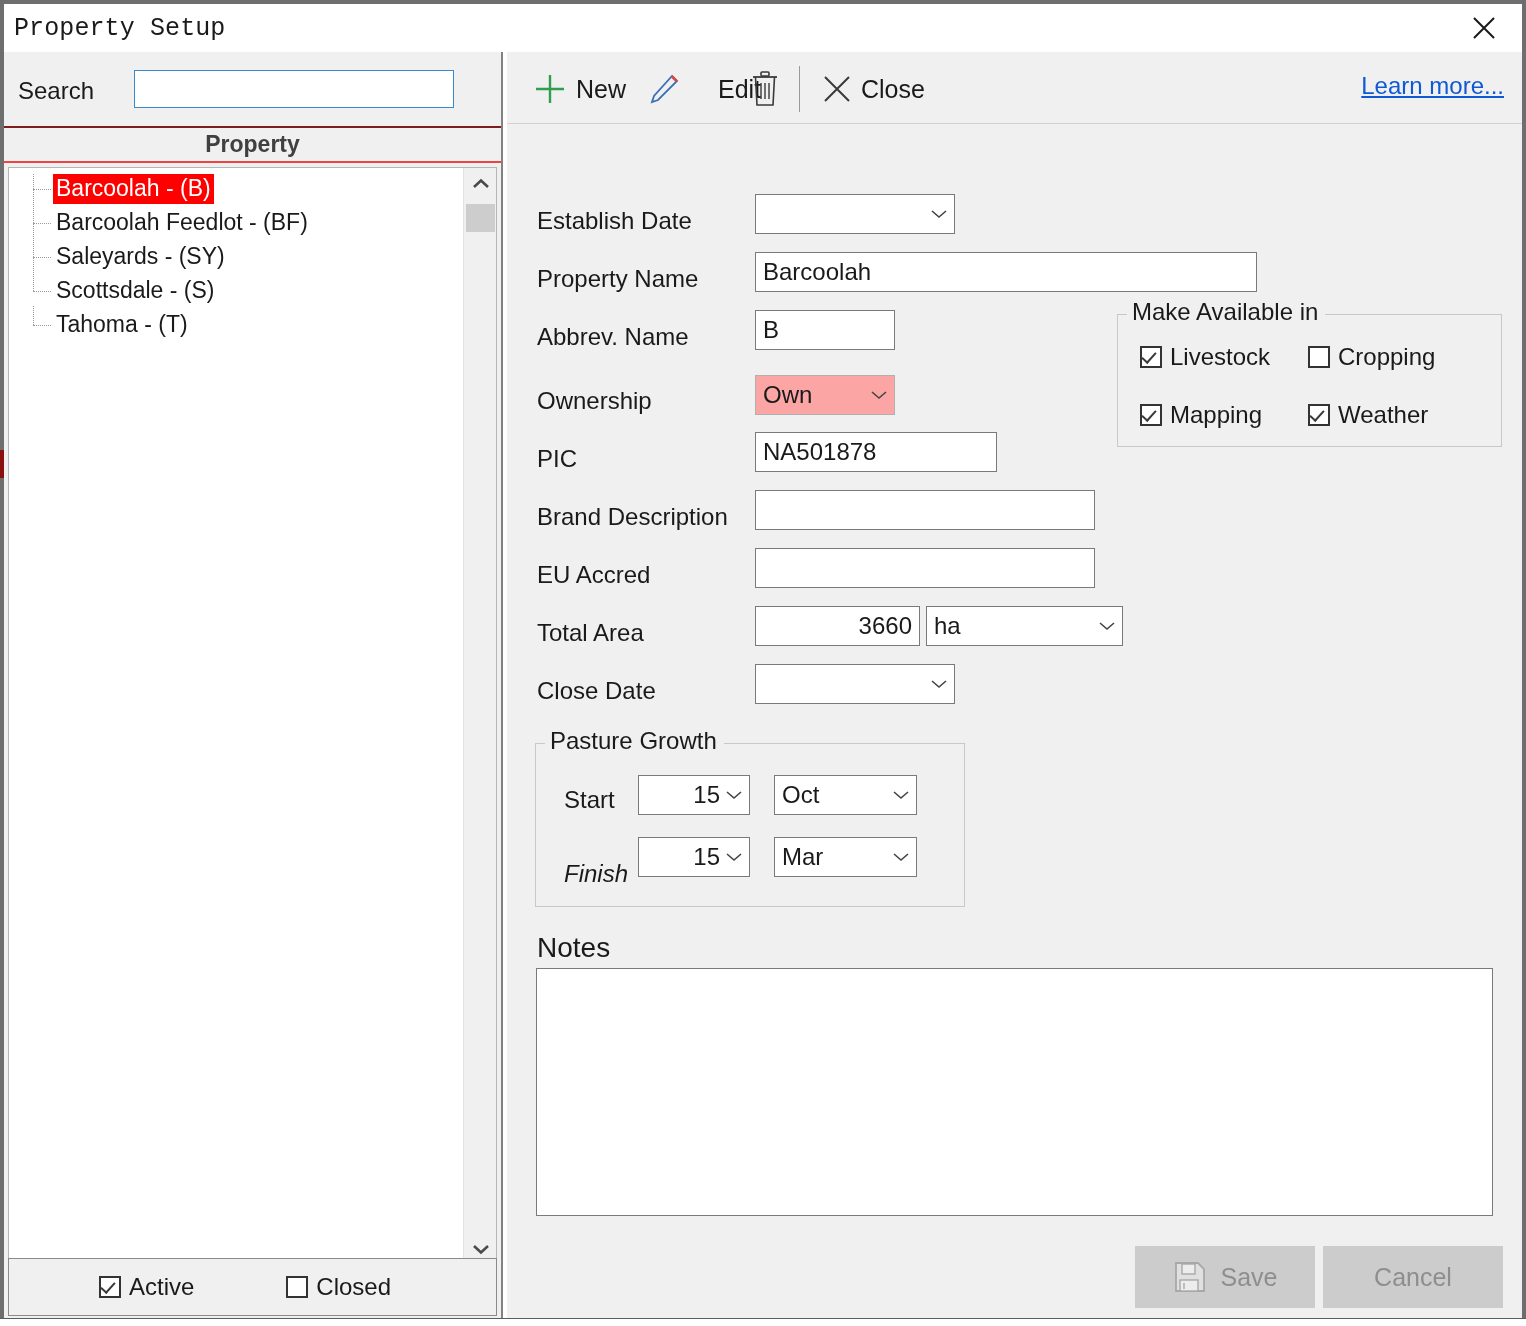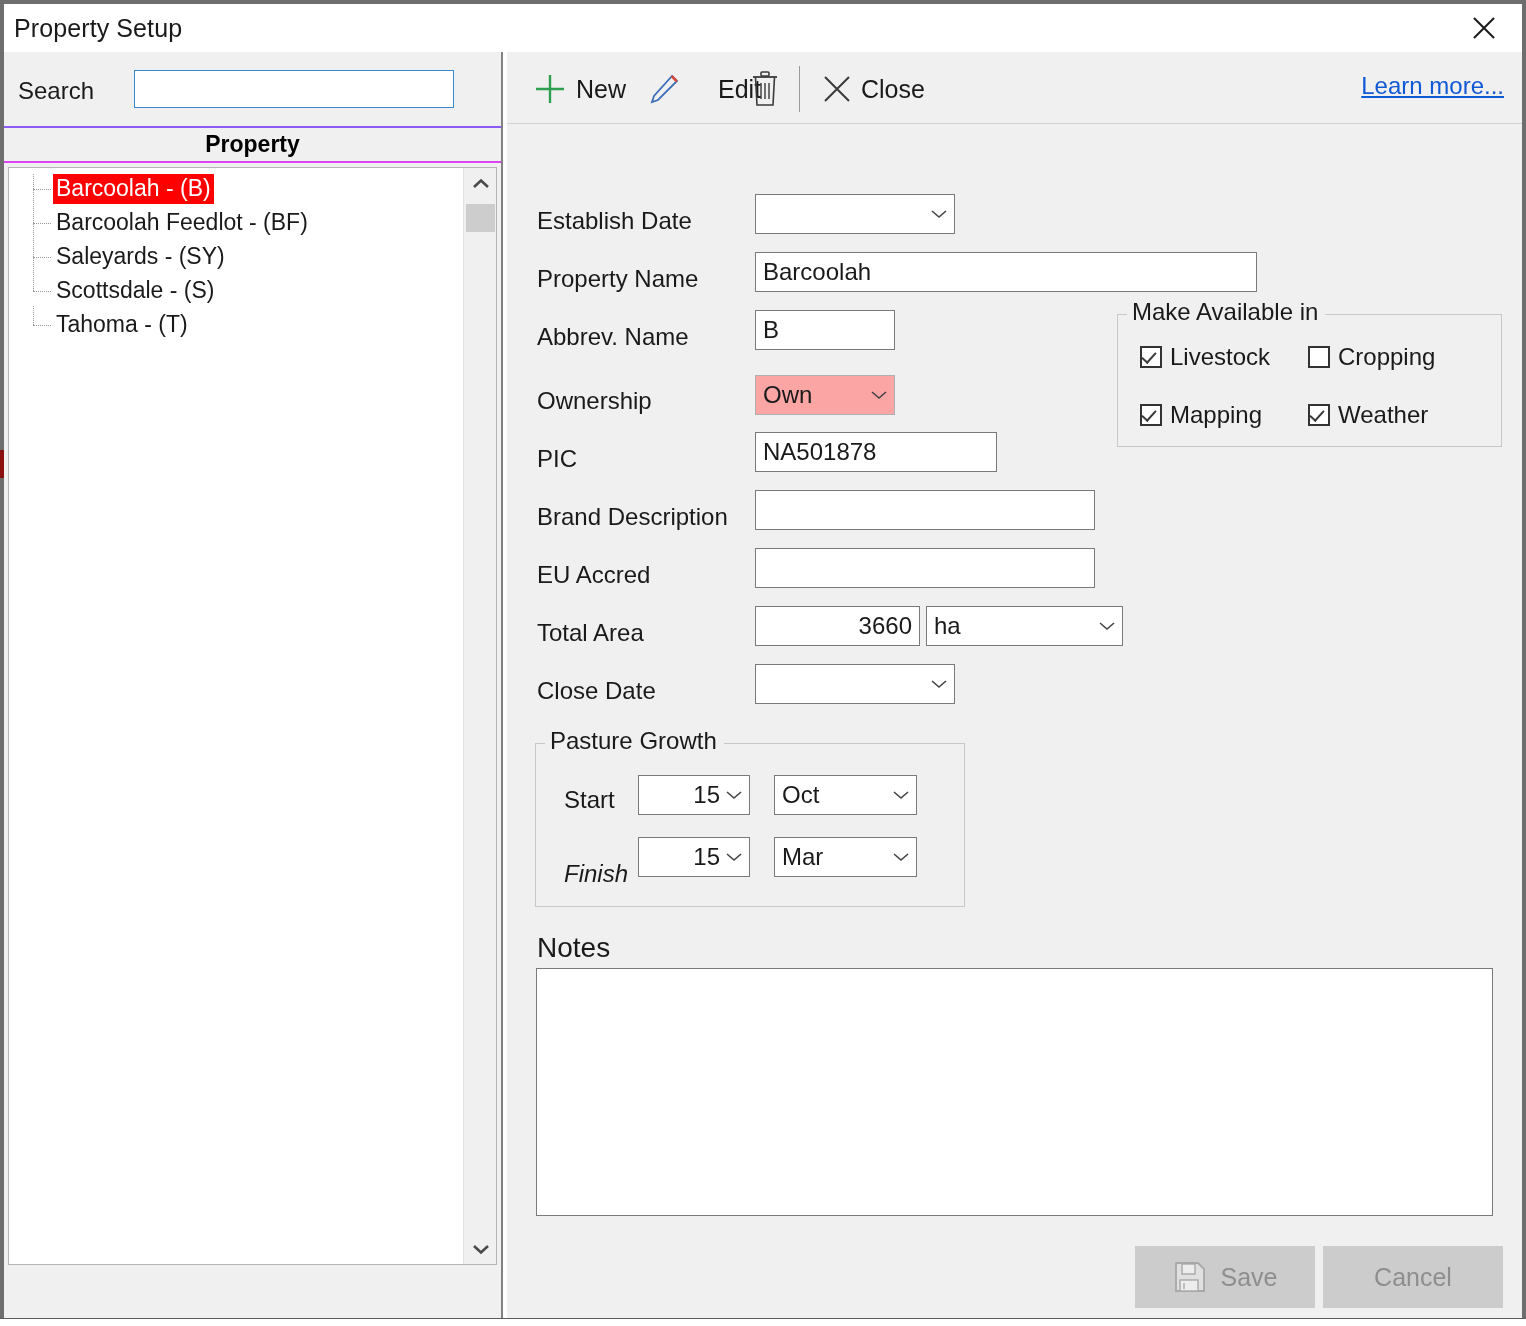--- a/index.html
+++ b/index.html
@@ -23,20 +23,21 @@
     background: #ffffff;
     overflow: hidden;
   }
   
   .titlebar {
     position: absolute;
     left: 0; top: 0;
     width: 1518px;
     height: 48px;
     background: #ffffff;
+    font-family: Liberation Mono, monospace;
   }
   .title-text {
     position: absolute;
     left: 10px;
     top: 10px;
     font-size: 25px;
     color: #1a1a1a;
     letter-spacing: 0.1px;
   }
   .title-close {
@@ -62,21 +63,21 @@
     background: #f0f0f0;
     border-right: 2px solid #828282;
     box-sizing: border-box;
   }
   .search-row {
     position: absolute;
     left: 0; top: 0;
     width: 497px;
     height: 76px;
     background: #f0f0f0;
-    border-bottom: 2px solid #8b5cf6;
+    border-bottom: 2px solid #7f1d1d;
     box-sizing: border-box;
   }
   .search-label {
     position: absolute;
     left: 14px;
     top: 25px;
     font-size: 24px;
     color: #1a1a1a;
   }
   .search-input {
@@ -94,28 +95,28 @@
     outline: none;
     color: #1a1a1a;
   }
   .col-header {
     position: absolute;
     left: 0;
     top: 76px;
     width: 497px;
     height: 35px;
     background: #f0f0f0;
-    border-bottom: 2px solid #d946ef;
+    border-bottom: 2px solid #ef4444;
     box-sizing: border-box;
     display: flex;
     align-items: center;
     justify-content: center;
     font-size: 23px;
     font-weight: bold;
-    color: #000000;
+    color: #404040;
   }
   .tree-area {
     position: absolute;
     left: 4px;
     top: 115px;
     width: 489px;
     height: 1098px;
     background: #ffffff;
     border: 1px solid #b5b5b5;
     box-sizing: border-box;
@@ -479,20 +480,30 @@
         </div>
         <div class="sb-thumb"></div>
         <div class="sb-arrow down">
           <svg width="18" height="11" viewBox="0 0 18 11">
             <path d="M2 2 L9 8.5 L16 2" stroke="#4a4a4a" stroke-width="2.6" fill="none"></path>
           </svg>
         </div>
       </div>
     </div>
 
+    <div class="footer-checks">
+      <div class="footer-check active-cb">
+        <span class="cbox checked"></span>
+        <span>Active</span>
+      </div>
+      <div class="footer-check closed-cb">
+        <span class="cbox"></span>
+        <span>Closed</span>
+      </div>
+    </div>
   </div>
 
   <div class="right-pane">
 
     <div class="toolbar">
       <div class="tb-item tb-new">
         <svg width="34" height="34" viewBox="0 0 34 34">
           <path d="M17 3 L17 31 M3 17 L31 17" stroke="#2e9e4f" stroke-width="2.4" fill="none"></path>
         </svg>
         <span class="tb-label">New</span>

